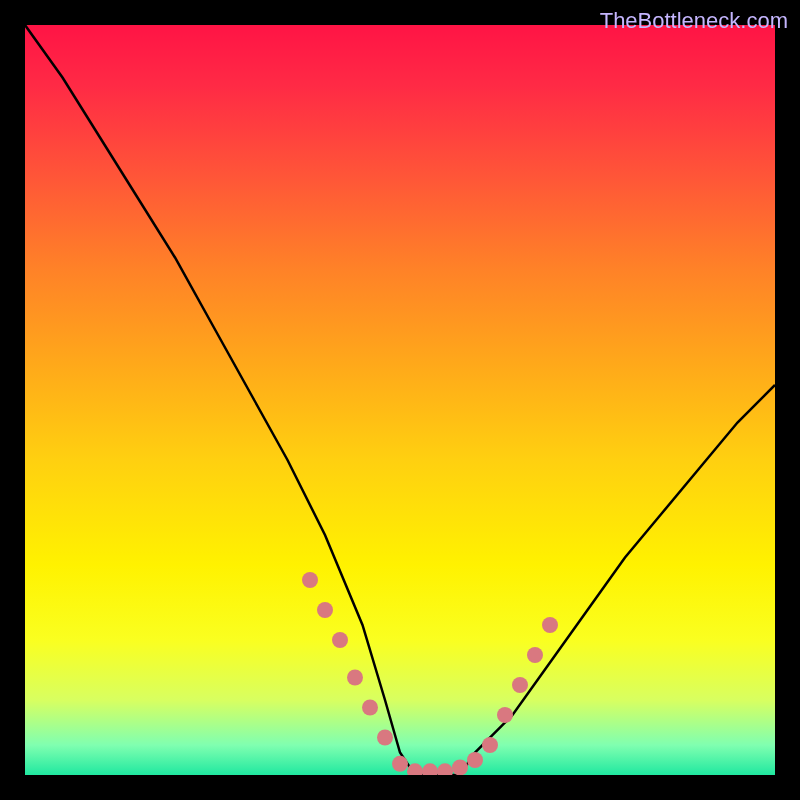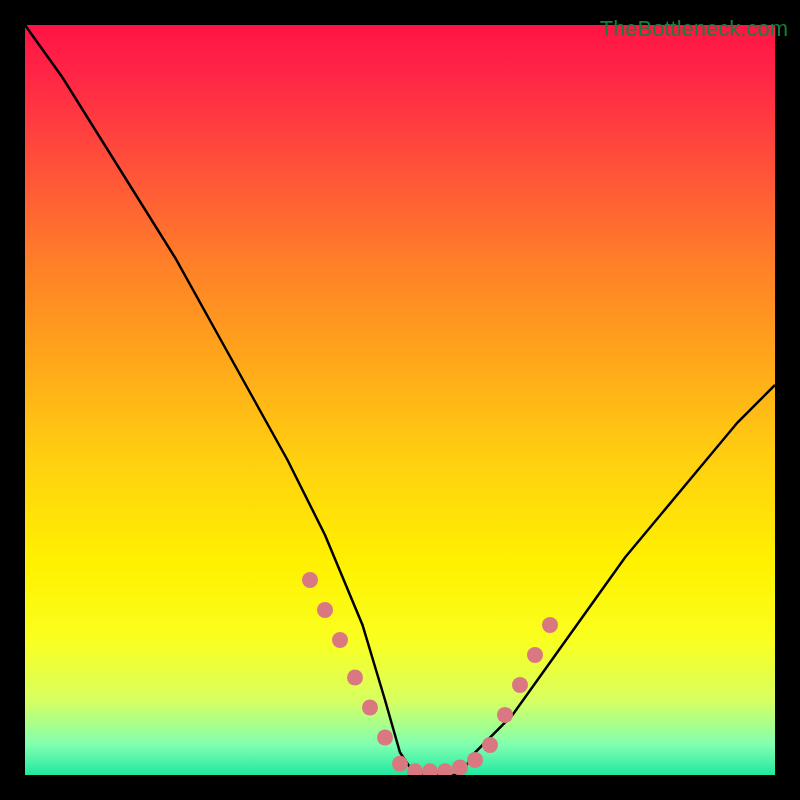--- a/index.html
+++ b/index.html
@@ -5,23 +5,23 @@
     * { margin: 0; padding: 0; box-sizing: border-box; }
     body {
       width: 800px;
       height: 800px;
       background: #000;
       position: relative;
       font-family: Arial, sans-serif;
     }
     .watermark {
       position: absolute;
-      top: 16px;
+      top: 8px;
       right: 12px;
-      color: #15803d;
+      color: #c4b5fd;
       font-size: 22px;
       font-weight: 500;
       z-index: 10;
     }
     .frame {
       position: absolute;
       top: 0;
       left: 0;
       width: 800px;
       height: 800px;

